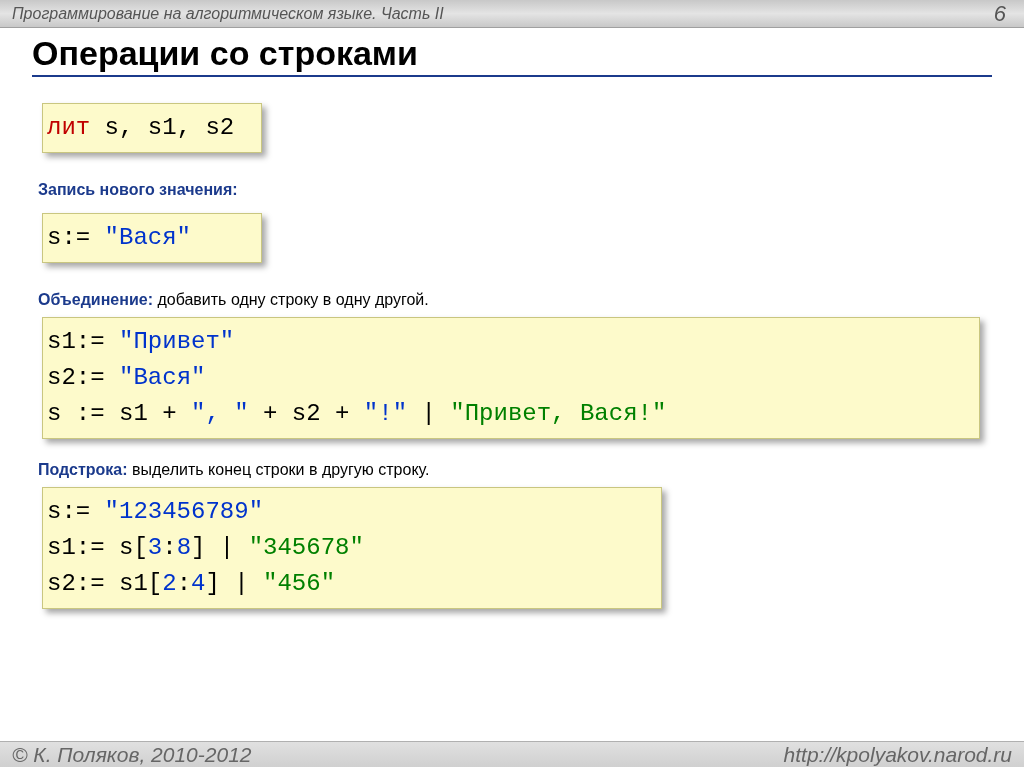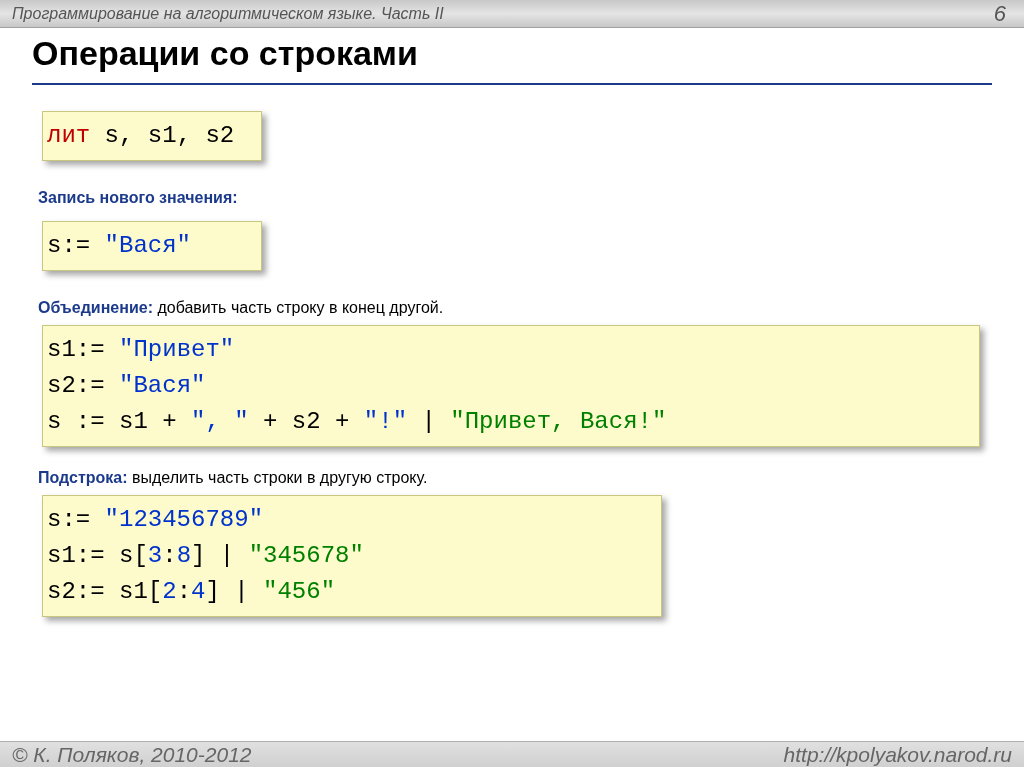--- a/index.html
+++ b/index.html
@@ -32,21 +32,21 @@
     font-style: italic;
     margin-right: 6px;
   }
   .content {
     padding: 6px 32px 0 32px;
   }
   .slide-title {
     font-size: 34px;
     font-weight: bold;
     color: #000;
-    padding-bottom: 10px;
+    padding-bottom: 2px;
     border-bottom: 2px solid #1b3a8c;
     margin-bottom: 18px;
   }
   .codebox {
     background: #fdfacb;
     border: 1px solid #c9c680;
     box-shadow: 4px 4px 6px rgba(0,0,0,0.35);
     padding: 6px 4px;
     margin: 8px 0 22px 10px;
     font-family: "Courier New", monospace;
@@ -108,37 +108,37 @@
   
   <div class="section-line">
     <span class="section-label">Запись нового значения:</span>
   </div>
   <div class="codebox">
     <span>s:= </span><span class="kw-blue">"Вася"</span>
   </div>
 
   
   <div class="section-line">
-    <span class="section-label">Объединение:</span><span> добавить часть строку в конец другой.</span>
+    <span class="section-label">Объединение:</span><span> добавить одну строку в одну другой.</span>
   </div>
   <div class="codebox wide">
     <div>
       <span>s1:= </span><span class="kw-blue">"Привет"</span>
     </div>
     <div>
       <span>s2:= </span><span class="kw-blue">"Вася"</span>
     </div>
     <div>
       <span>s := s1 + </span><span class="kw-blue">", "</span><span> + s2 + </span><span class="kw-blue">"!"</span><span>  | </span><span class="kw-green">"Привет, Вася!"</span>
     </div>
   </div>
 
   
   <div class="section-line">
-    <span class="section-label">Подстрока:</span><span> выделить часть строки в другую строку.</span>
+    <span class="section-label">Подстрока:</span><span> выделить конец строки в другую строку.</span>
   </div>
   <div class="codebox wide" style="width:620px;">
     <div>
       <span>s:= </span><span class="kw-blue">"123456789"</span>
     </div>
     <div>
       <span>s1:= s[</span><span class="kw-blue">3</span><span>:</span><span class="kw-blue">8</span><span>]    | </span><span class="kw-green">"345678"</span>
     </div>
     <div>
       <span>s2:= s1[</span><span class="kw-blue">2</span><span>:</span><span class="kw-blue">4</span><span>]   | </span><span class="kw-green">"456"</span>

